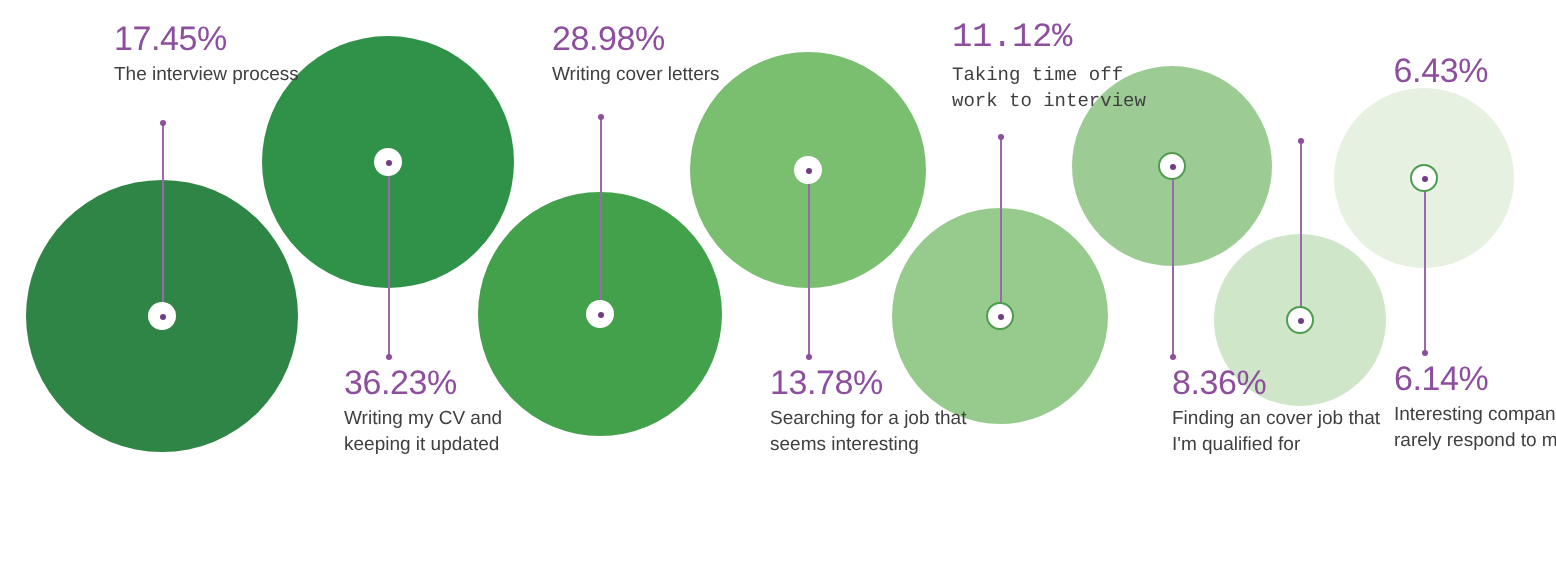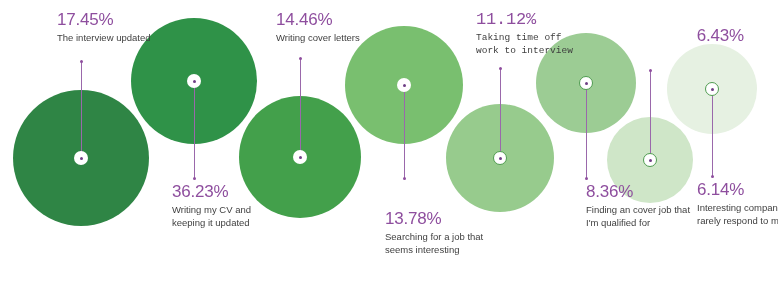--- a/index.html
+++ b/index.html
@@ -84,46 +84,46 @@
     <div class="bubble" style="left: 536px; top: 33px; width: 100px; height: 100px; background: rgb(156, 204, 148);"></div>
     <div class="bubble" style="left: 607px; top: 117px; width: 86px; height: 86px; background: rgb(207, 230, 200);"></div>
     <div class="bubble" style="left: 667px; top: 44px; width: 90px; height: 90px; background: rgb(230, 241, 226);"></div>
     <div class="connector" style="left: 81px; top: 61px; height: 97px;"></div>
     <div class="cap-dot" style="left: 80px; top: 60px;"></div>
     <div class="marker" style="left: 74px; top: 151px;">
       <div class="pip"></div>
     </div>
     <div class="label" style="left: 57px; top: 10px;">
       <div class="pct">17.45%</div>
-      <div class="desc">The interview updated</div>
+      <div class="desc">The interview process</div>
     </div>
     <div class="connector" style="left: 194px; top: 81px; height: 97px;"></div>
     <div class="cap-dot" style="left: 193px; top: 177px;"></div>
     <div class="marker" style="left: 187px; top: 74px;">
       <div class="pip"></div>
     </div>
     <div class="label" style="left: 172px; top: 182px;">
       <div class="pct">36.23%</div>
       <div class="desc">Writing my CV and keeping it updated</div>
     </div>
     <div class="connector" style="left: 300px; top: 58px; height: 99px;"></div>
     <div class="cap-dot" style="left: 299px; top: 57px;"></div>
     <div class="marker" style="left: 293px; top: 150px;">
       <div class="pip"></div>
     </div>
     <div class="label" style="left: 276px; top: 10px;">
-      <div class="pct">14.46%</div>
+      <div class="pct">28.98%</div>
       <div class="desc">Writing cover letters</div>
     </div>
     <div class="connector" style="left: 404px; top: 85px; height: 93px;"></div>
     <div class="cap-dot" style="left: 403px; top: 177px;"></div>
     <div class="marker" style="left: 397px; top: 78px;">
       <div class="pip"></div>
     </div>
-    <div class="label" style="left: 385px; top: 182px; margin-top: 27px;">
+    <div class="label" style="left: 385px; top: 182px;">
       <div class="pct">13.78%</div>
       <div class="desc">Searching for a job that seems interesting</div>
     </div>
     <div class="connector" style="left: 500px; top: 68px; height: 90px;"></div>
     <div class="cap-dot" style="left: 499px; top: 67px;"></div>
     <div class="marker ringed" style="left: 493px; top: 151px;">
       <div class="pip"></div>
     </div>
     <div class="label" style="left: 476px; top: 10px; font-family: Liberation Mono, monospace;">
       <div class="pct">11.12%</div>

